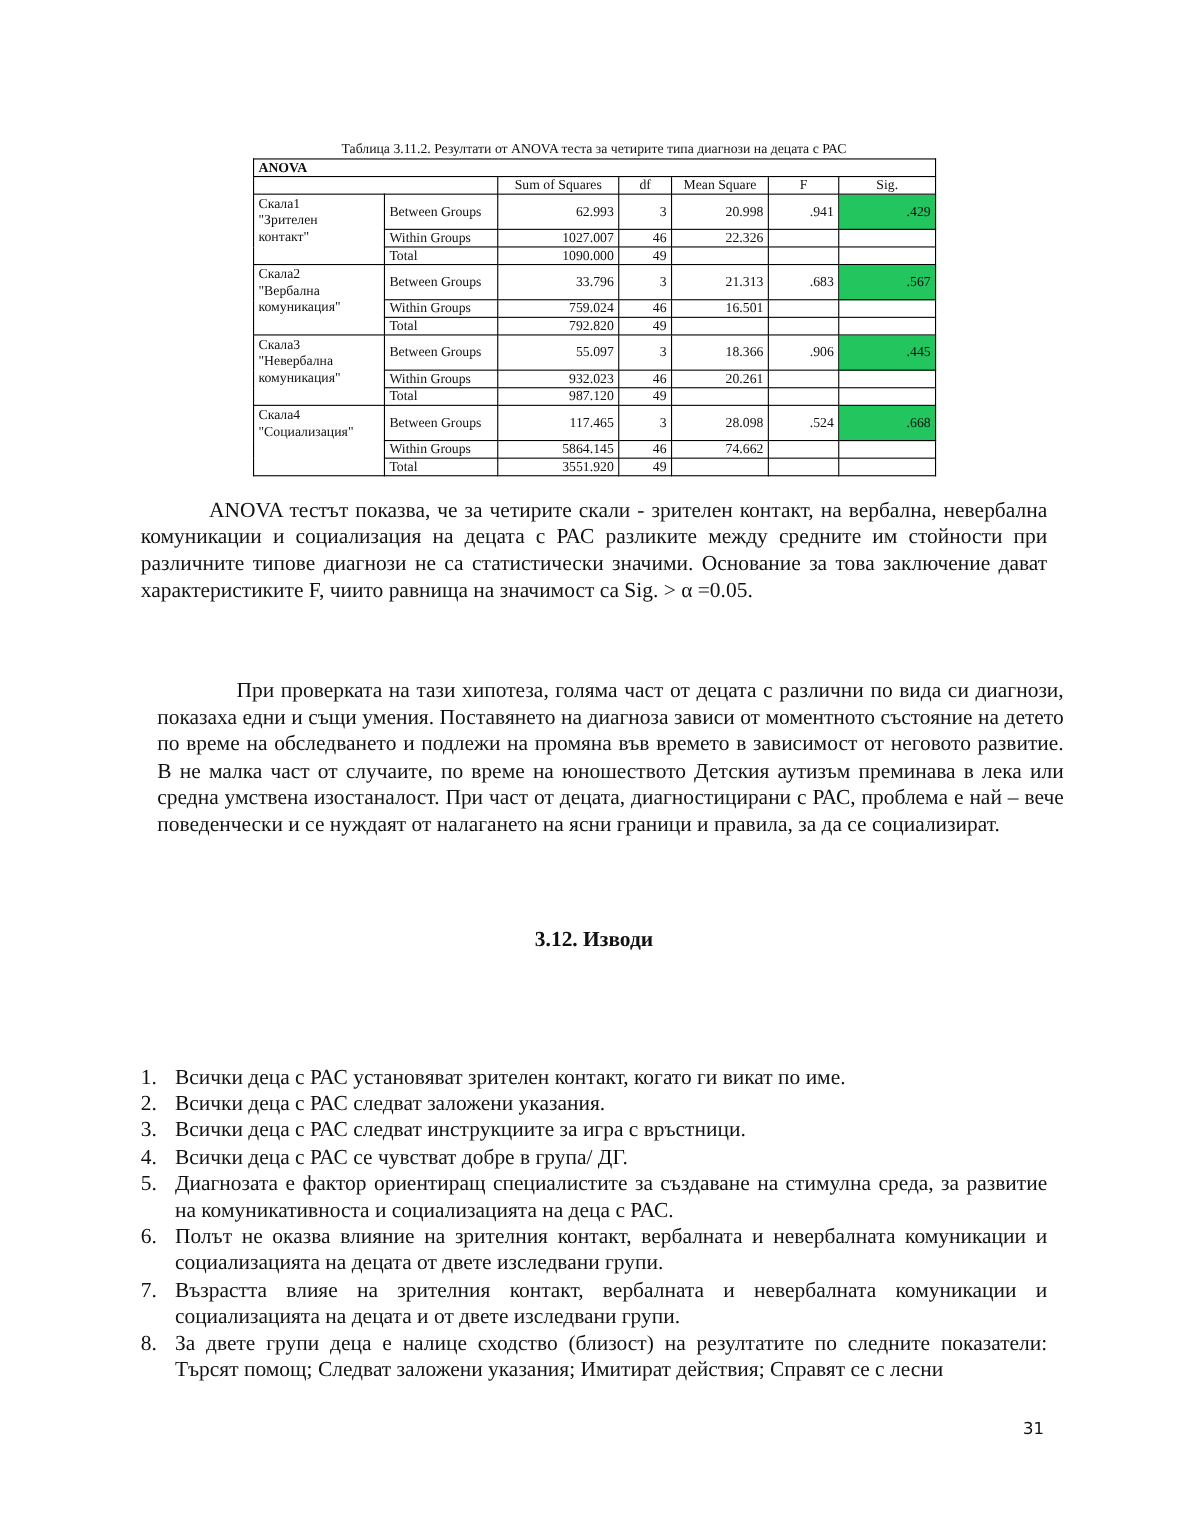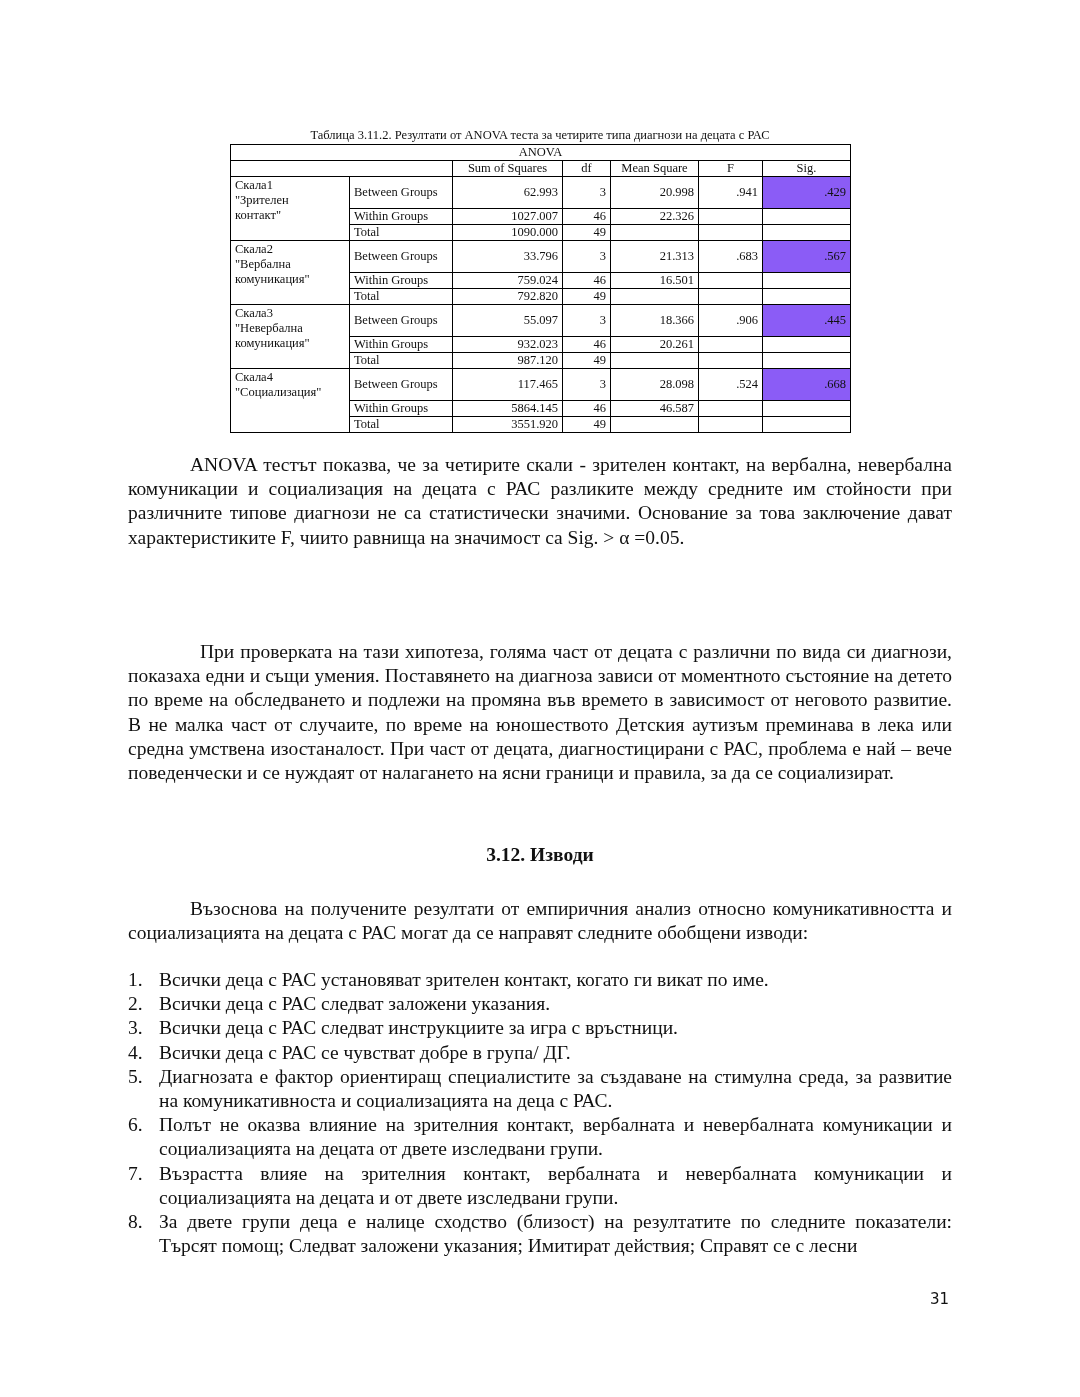--- a/index.html
+++ b/index.html
@@ -6,37 +6,37 @@
   body { width: 1080px; height: 1397px; position: relative; overflow: hidden;
          font-family: "Liberation Serif", "DejaVu Serif", serif; color: #111; }
   .page { position: absolute; left: 0; top: 0; width: 1080px; height: 1397px; }
 
   .caption { position: absolute; left: 230px; width: 620px; top: 127px;
              text-align: center; font-size: 12.5px; line-height: 16px; }
 
   table.anova { position: absolute; left: 230px; top: 144px; width: 620px;
                 border-collapse: collapse; font-size: 12.5px; table-layout: fixed; }
   table.anova td { border: 1px solid #000; padding: 0 4px; line-height: 15px; vertical-align: middle; }
-  table.anova .title-row td { text-align: center; font-weight: normal; height: 15px; }
+  table.anova .title-row td { text-align: left; font-weight: bold; height: 15px; }
   table.anova .hdr td { text-align: center; height: 15px; }
   table.anova td.label { vertical-align: top; padding-top: 1px; }
   table.anova td.num { text-align: right; }
-  table.anova td.hl { background: #8b5cf6; }
+  table.anova td.hl { background: #22c55e; }
   table.anova tr.between td { height: 31px; }
   table.anova tr.sub td { height: 15px; }
 
   .body-text { position: absolute; left: 128px; width: 824px; font-size: 19.5px; line-height: 24.2px;
                text-align: justify; }
   .body-text p { margin: 0; }
   .indent1 { text-indent: 62px; }
   .indent2 { text-indent: 48px; }
   .indent3 { text-indent: 72px; }
   .p-anova { top: 453px; }
   .p-hyp { top: 563px; }
-  .p-check { top: 640px; }
+  .p-check { top: 617px; margin-left: 15px; }
   .heading { position: absolute; left: 128px; width: 824px; top: 843px; text-align: center;
              font-weight: bold; font-size: 19.5px; line-height: 24px; }
   .p-base { top: 897px; }
   ol.conclusions { position: absolute; left: 128px; width: 824px; top: 968px; margin: 0; padding: 0;
                    list-style: none; font-size: 19.5px; line-height: 24.2px; }
   ol.conclusions li { position: relative; padding-left: 31px; text-align: justify; }
   ol.conclusions li .num { position: absolute; left: 0; top: 0; }
   .page-number { position: absolute; left: 930px; top: 1290px; font-family: "DejaVu Sans", "Liberation Sans", sans-serif;
                  font-size: 15px; }
   b { font-weight: normal; }
@@ -171,21 +171,21 @@
       <td class="num">117.465</td>
       <td class="num">3</td>
       <td class="num">28.098</td>
       <td class="num">.524</td>
       <td class="num hl">.668</td>
     </tr>
     <tr class="sub">
       <td>Within Groups</td>
       <td class="num">5864.145</td>
       <td class="num">46</td>
-      <td class="num">46.587</td>
+      <td class="num">74.662</td>
       <td class="num"></td>
       <td class="num"></td>
     </tr>
     <tr class="sub">
       <td>Total</td>
       <td class="num">3551.920</td>
       <td class="num">49</td>
       <td class="num"></td>
       <td class="num"></td>
       <td class="num"></td>
@@ -197,23 +197,20 @@
     <p class="indent1"><span>ANOVA тестът показва, че за четирите скали - зрителен контакт, на вербална, невербална комуникации и социализация на децата с РАС разликите между средните им стойности при различните типове диагнози </span><b>не са статистически значими</b><span>. Основание за това заключение дават характеристиките F, чиито равнища на значимост са Sig. &gt; α =0.05.</span></p>
   </div>
 
 
   <div class="body-text p-check">
     <p class="indent3">При проверката на тази хипотеза, голяма част от децата с различни по вида си диагнози, показаха едни и същи умения. Поставянето на диагноза зависи от моментното състояние на детето по време на обследването и подлежи на промяна във времето в зависимост от неговото развитие. В не малка част от случаите, по време на юношеството Детския аутизъм преминава в лека или средна умствена изостаналост. При част от децата, диагностицирани с РАС, проблема е най – вече поведенчески и се нуждаят от налагането на ясни граници и правила, за да се социализират.</p>
   </div>
 
   <div class="heading">3.12. Изводи</div>
 
-  <div class="body-text p-base">
-    <p class="indent1">Възоснова на получените резултати от емпиричния анализ относно комуникативността и социализацията на децата с РАС могат да се направят следните обобщени изводи:</p>
-  </div>
 
   <ol class="conclusions">
     <li><span class="num">1.</span><span>Всички деца с РАС установяват зрителен контакт, когато ги викат по име.</span></li>
     <li><span class="num">2.</span><span>Всички деца с РАС следват заложени указания.</span></li>
     <li><span class="num">3.</span><span>Всички деца с РАС следват инструкциите за игра с връстници.</span></li>
     <li><span class="num">4.</span><span>Всички деца с РАС се чувстват добре в група/ ДГ.</span></li>
     <li><span class="num">5.</span><span>Диагнозата е фактор ориентиращ специалистите за създаване на стимулна среда, за развитие на комуникативноста и социализацията на деца с РАС.</span></li>
     <li><span class="num">6.</span><span>Полът не оказва влияние на зрителния контакт, вербалната и невербалната комуникации и социализацията на децата от двете изследвани групи.</span></li>
     <li><span class="num">7.</span><span>Възрастта влияе на зрителния контакт, вербалната и невербалната комуникации и социализацията на децата и от двете изследвани групи.</span></li>
     <li><span class="num">8.</span><span>За двете групи деца е налице сходство (близост) на резултатите по следните показатели: Търсят помощ; Следват заложени указания; Имитират действия; Справят се с лесни</span></li>

